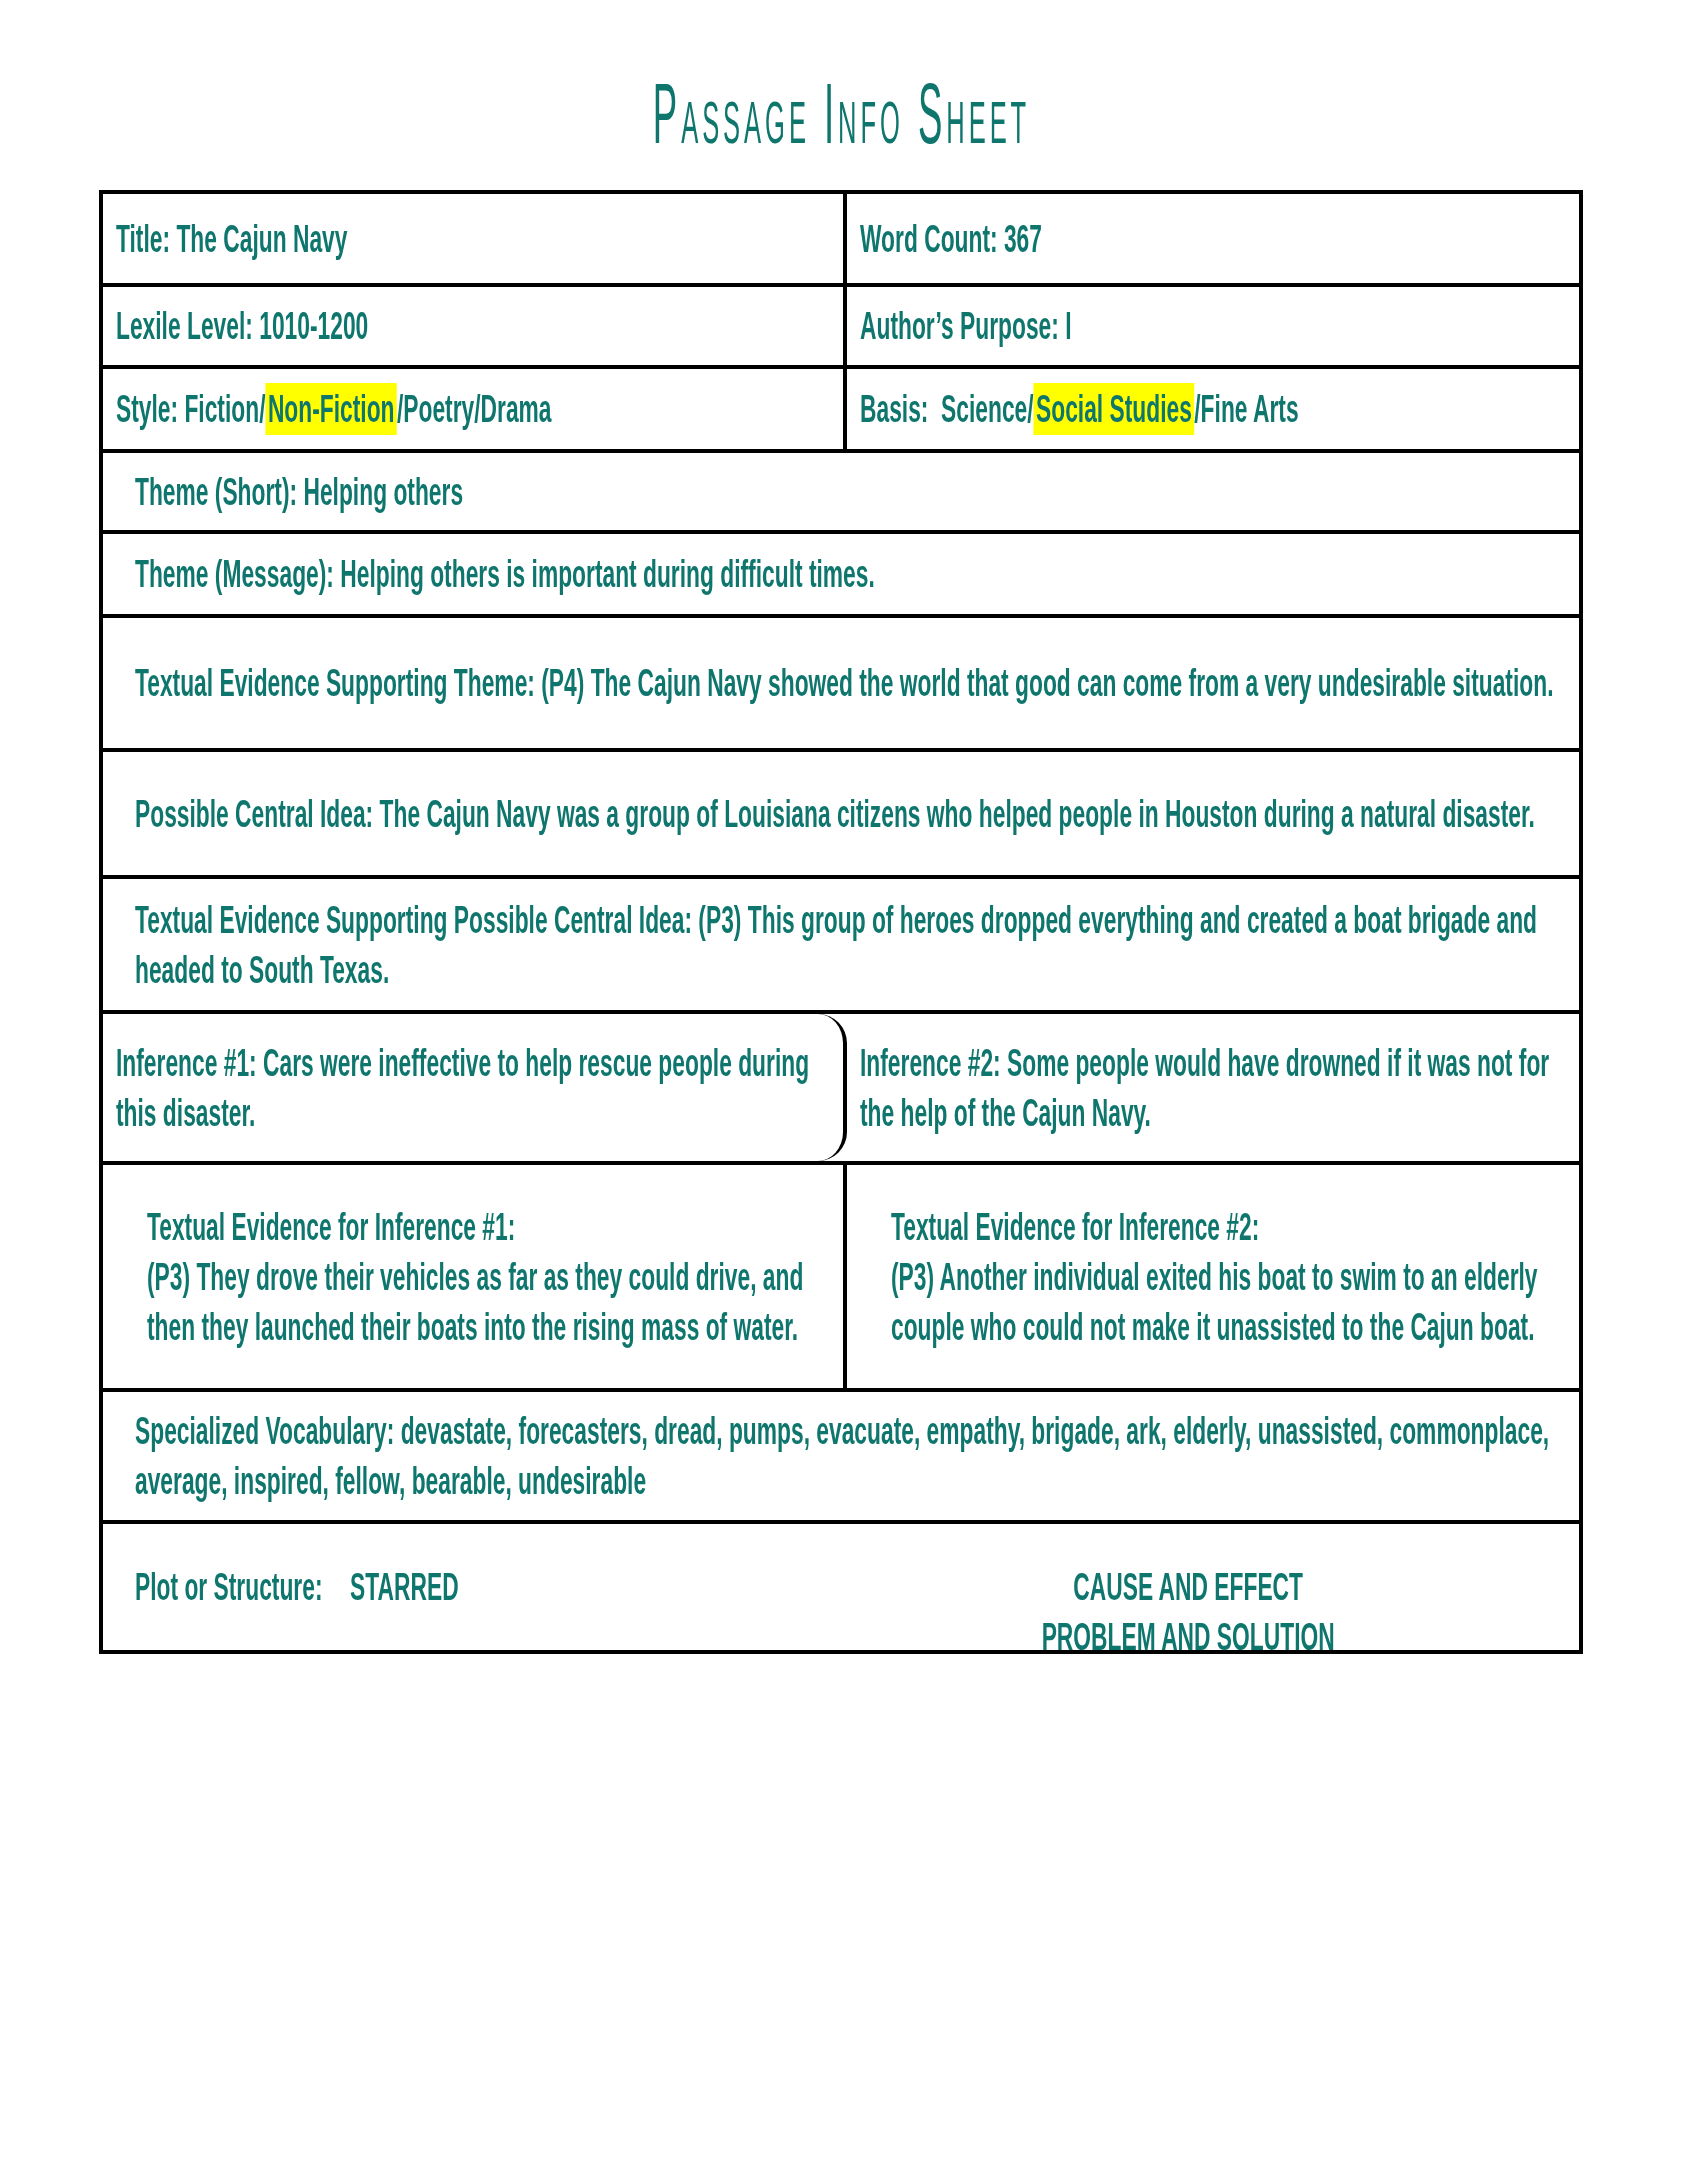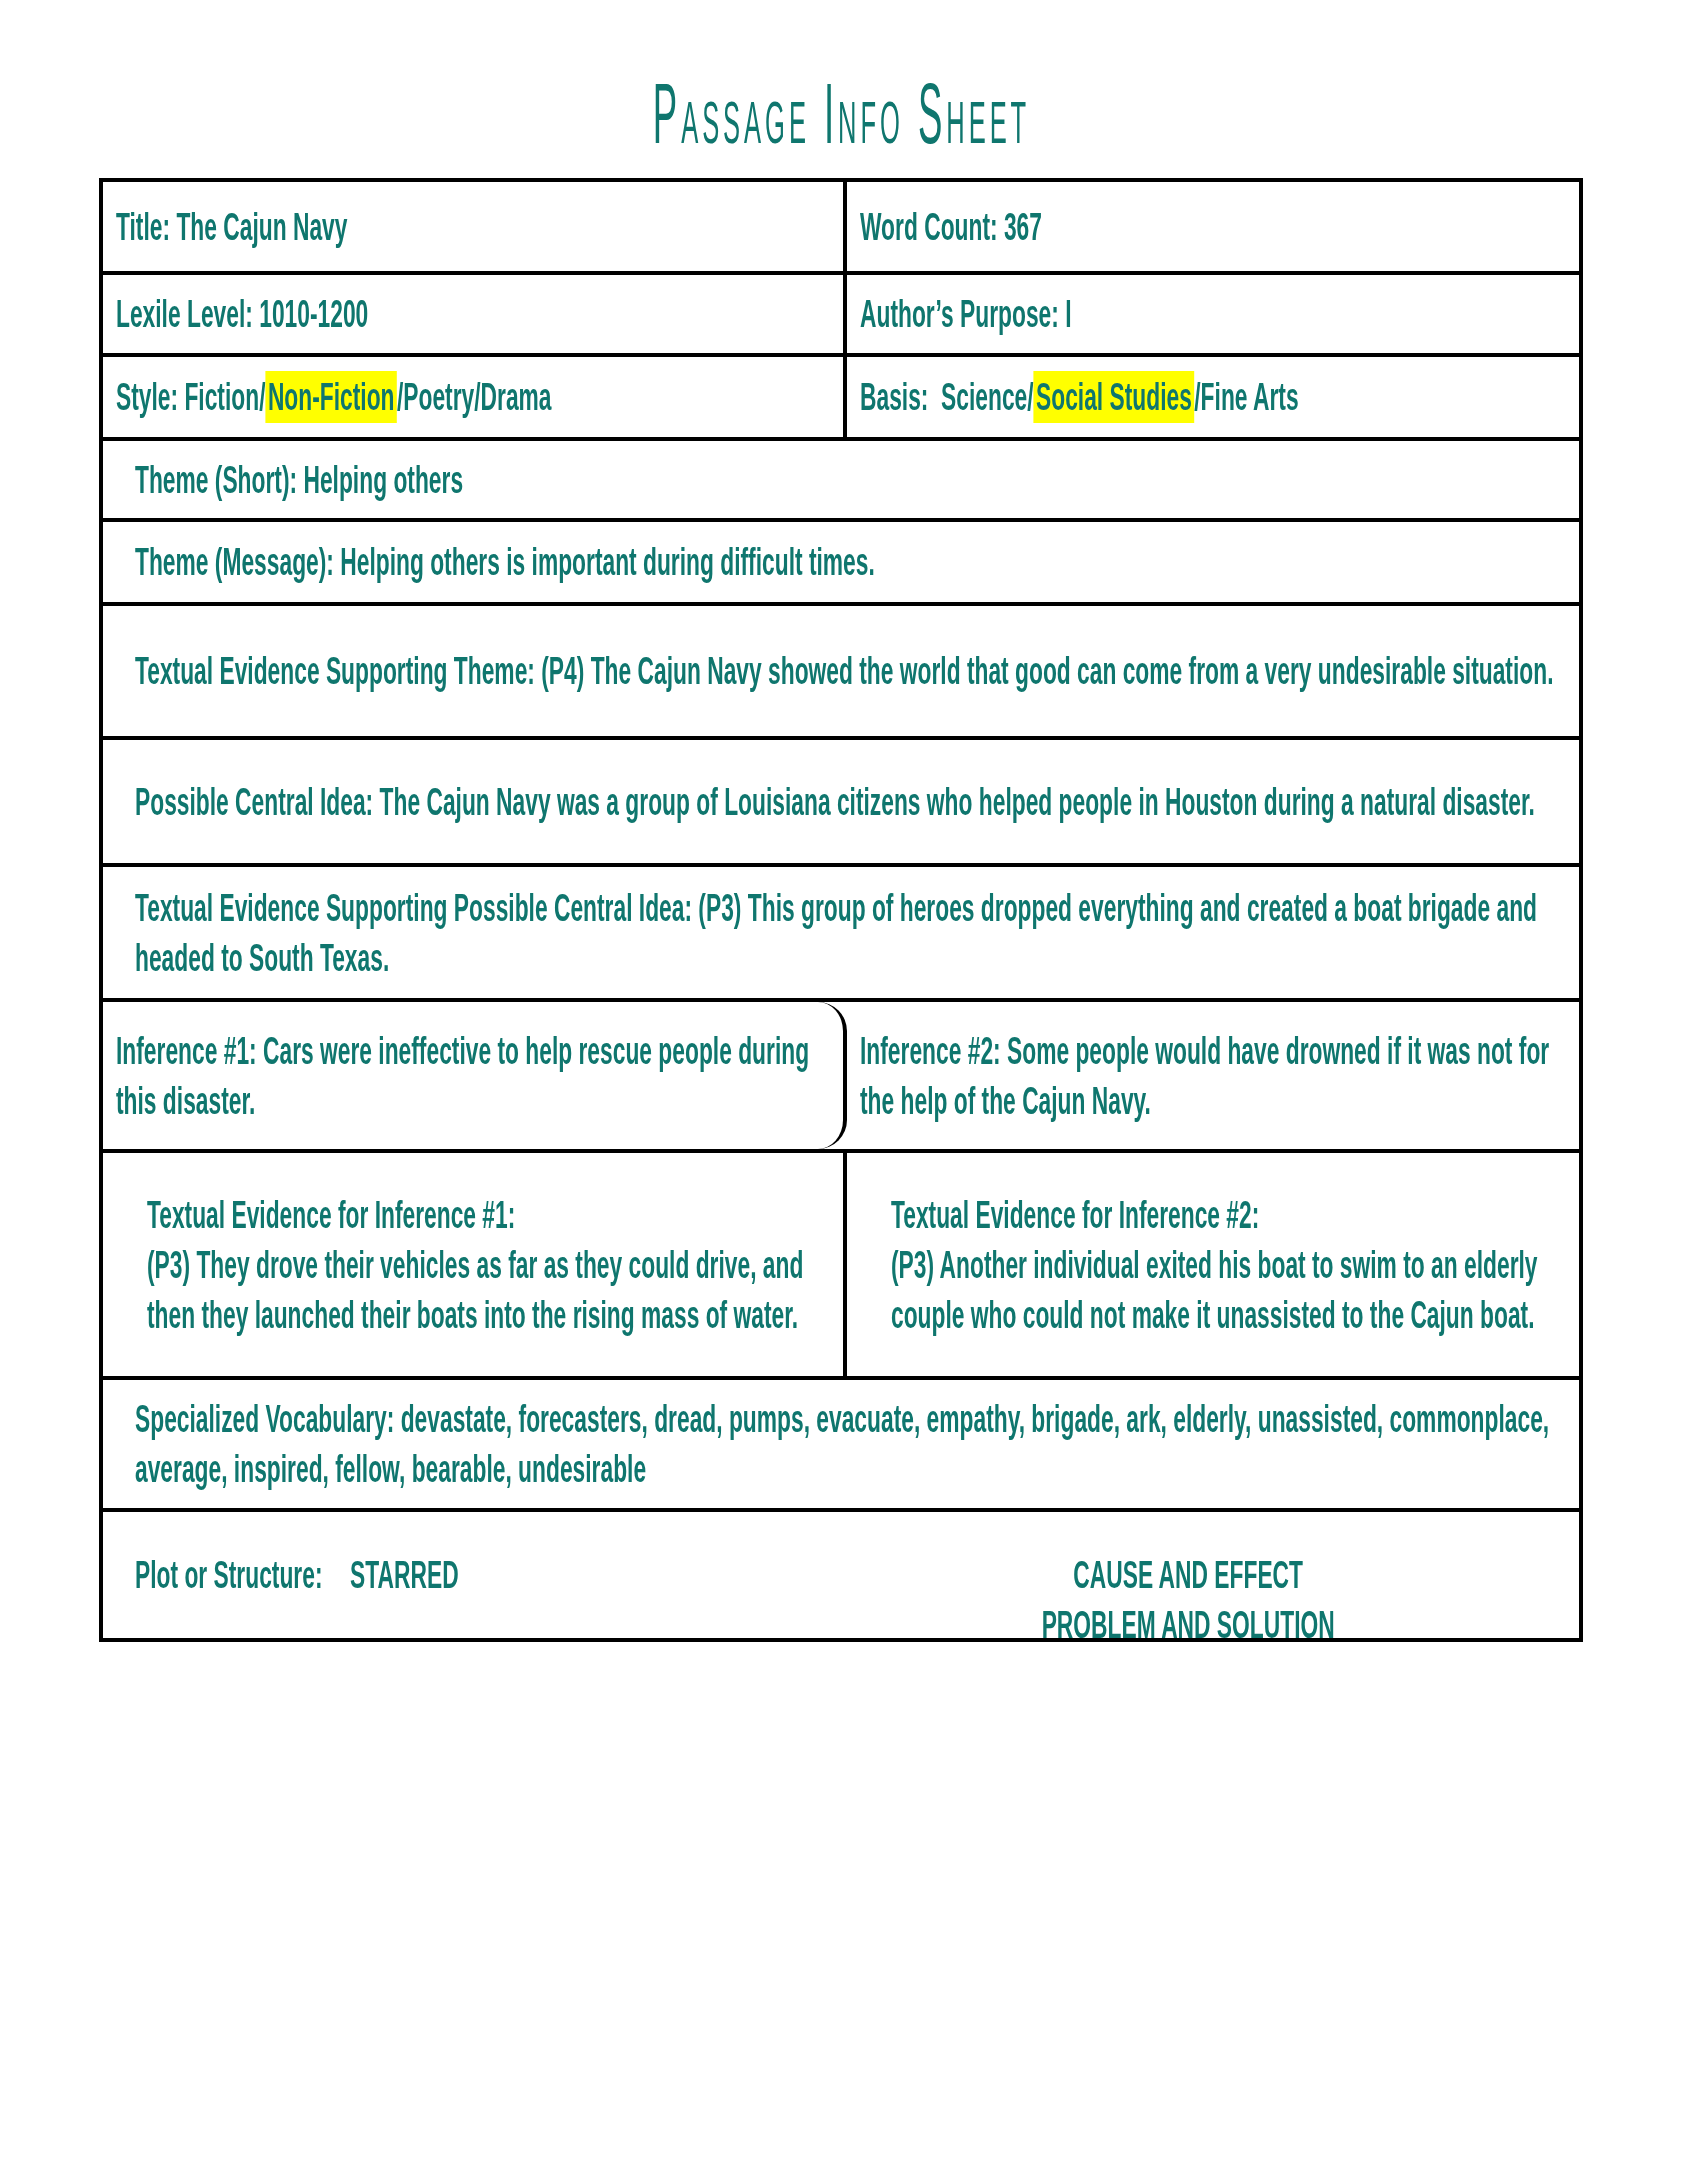--- a/index.html
+++ b/index.html
@@ -18,21 +18,21 @@
     font-size:83px;
     font-weight:400;
     font-variant:small-caps;
     letter-spacing:9px;
     transform:scale(0.44,1.02);
     transform-origin:center top;
     white-space:nowrap;
   }
   .sheet {
     position:absolute;
-    left:99px; top:178px;
+    left:99px; top:190px;
     width:1484px;
     border:4px solid #000000;
     box-sizing:border-box;
     background:#ffffff;
   }
   .row { display:flex; box-sizing:border-box; }
   .row + .row { border-top:4px solid #000000; }
   .cell {
     box-sizing:border-box;
     padding:10px 16px 10px 13px;

